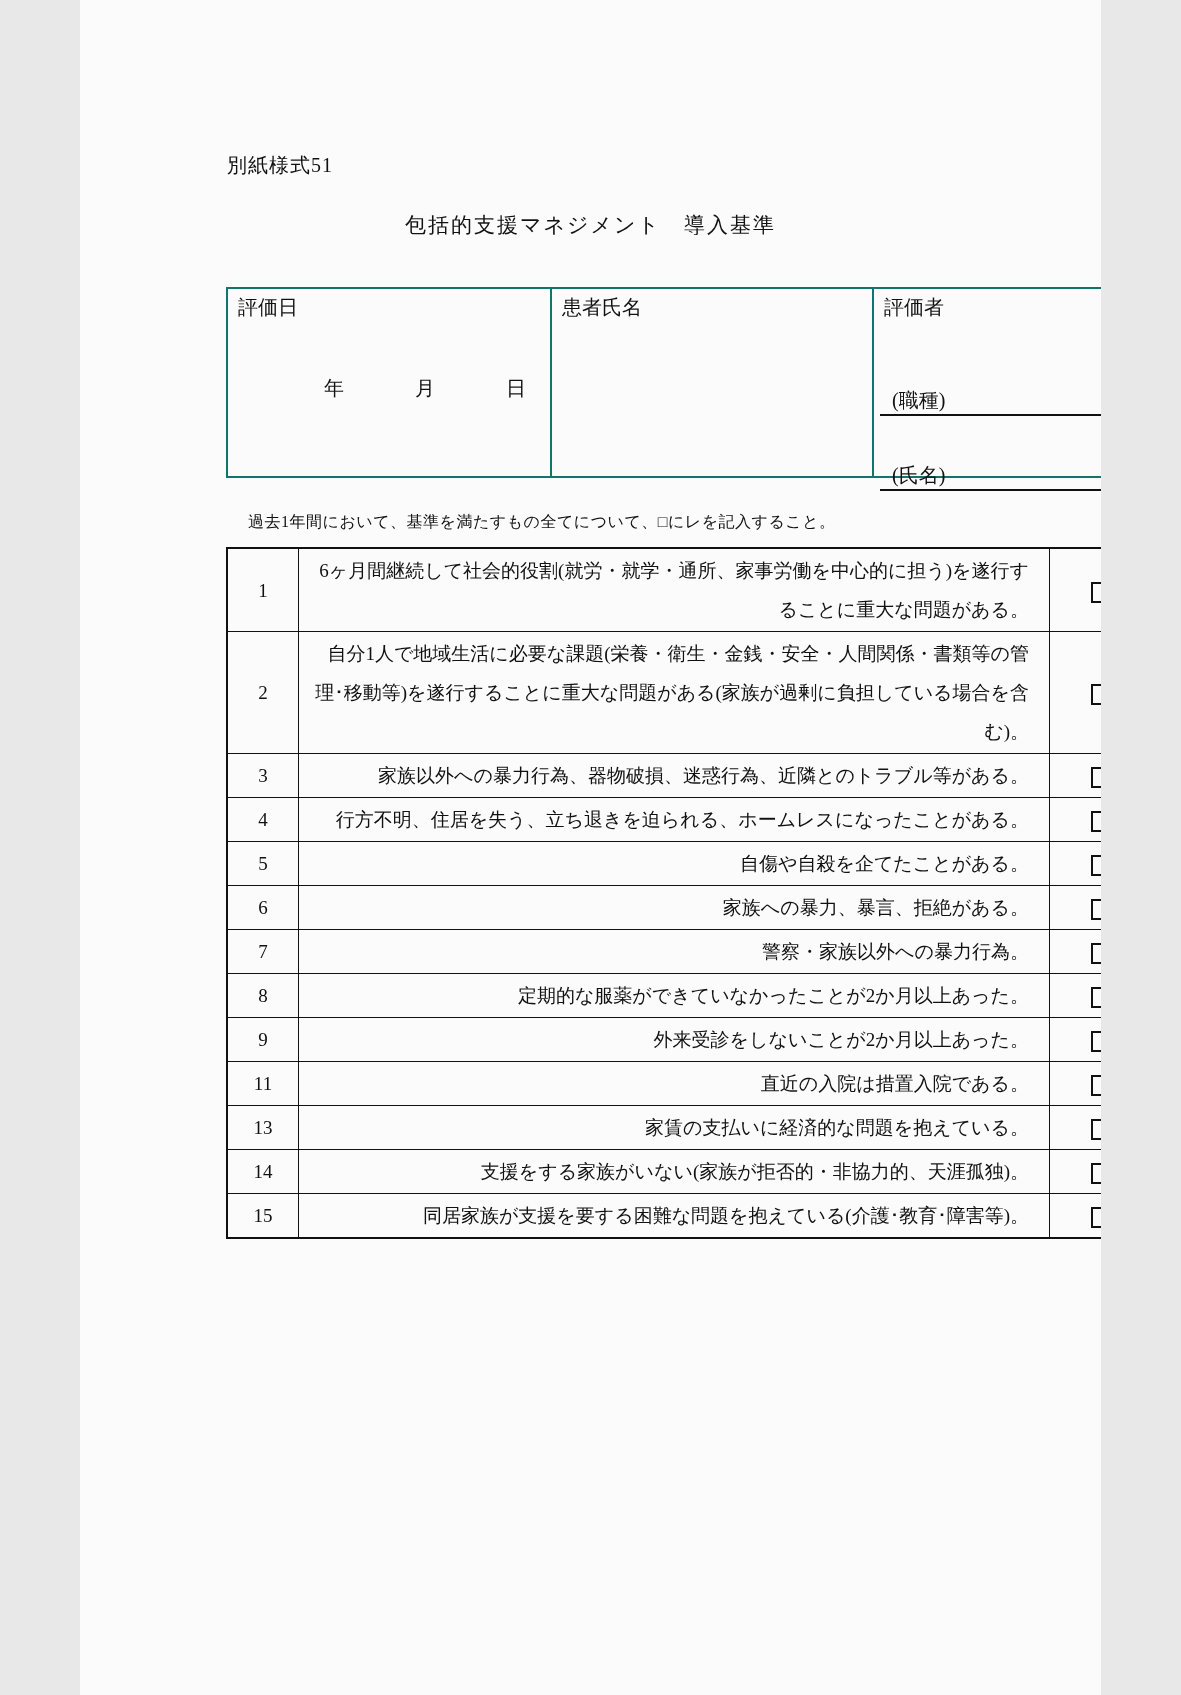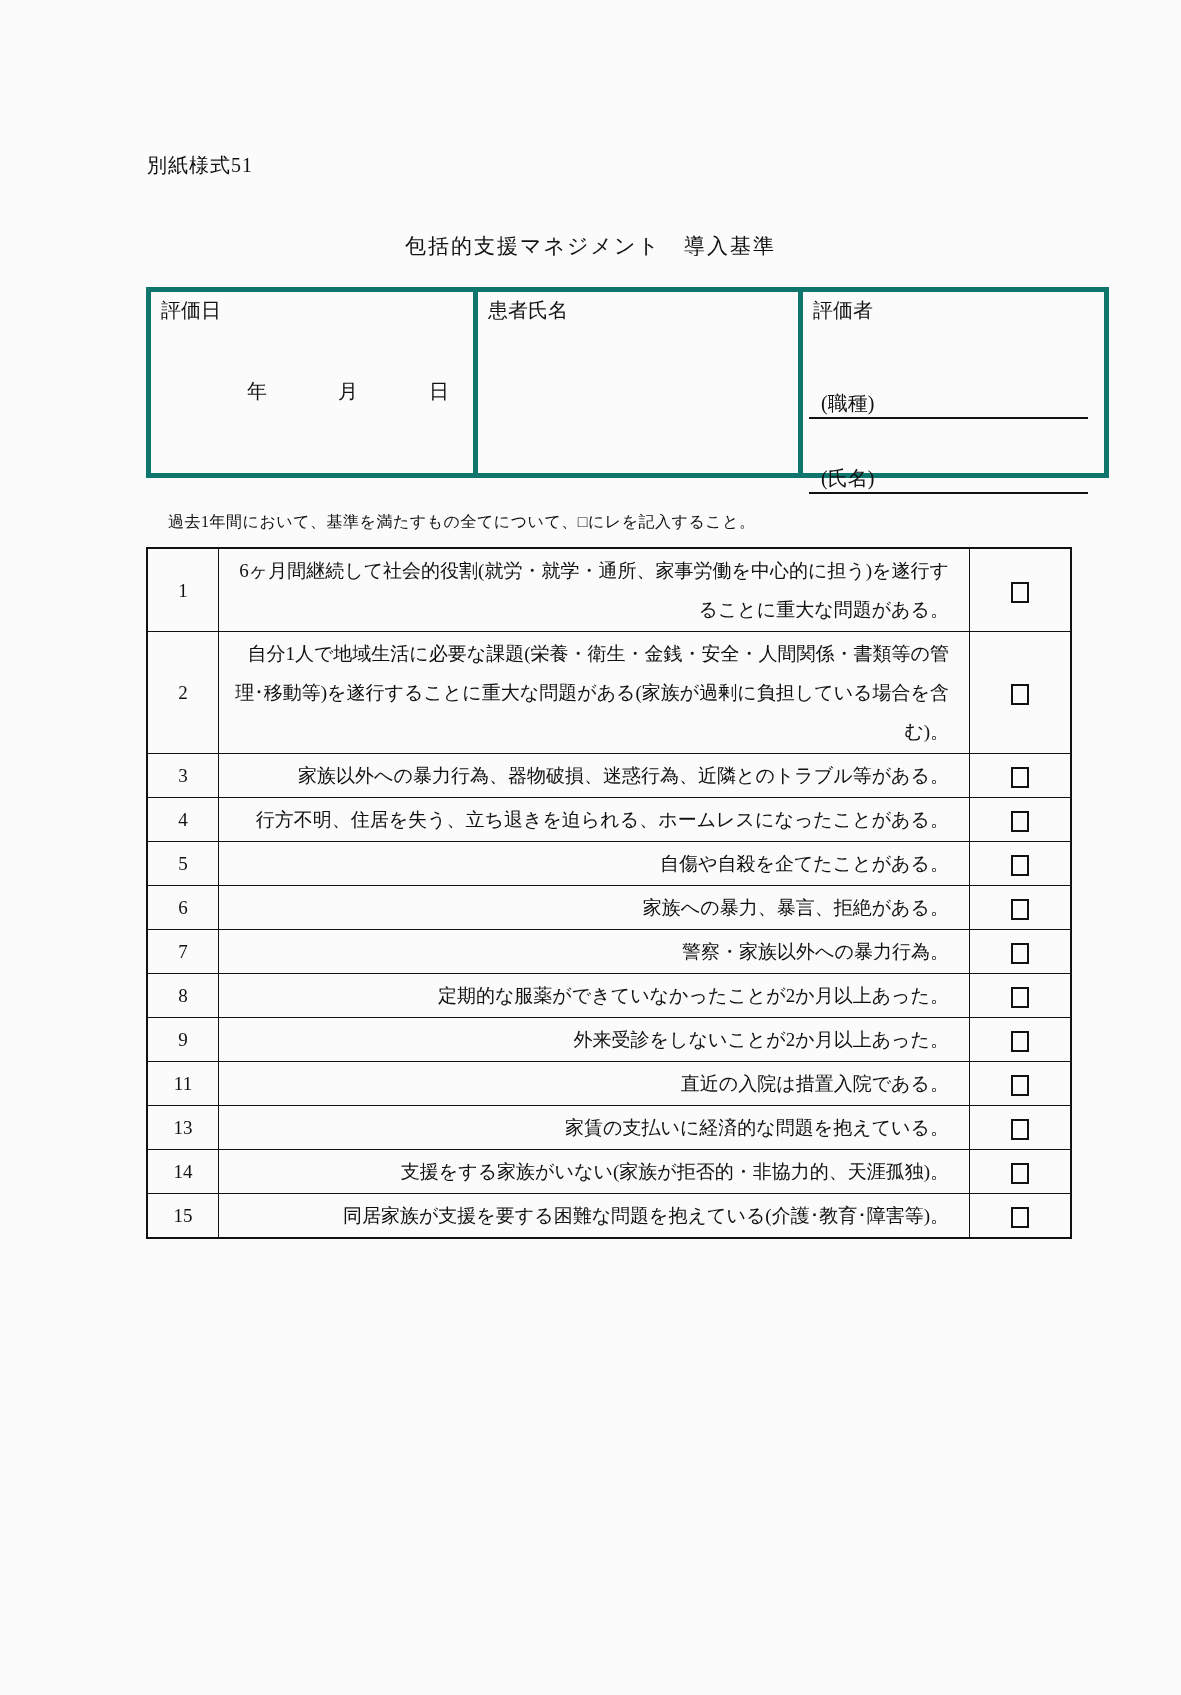--- a/index.html
+++ b/index.html
@@ -3,54 +3,54 @@
 <meta charset="utf-8">
 <style>
   html,body { margin:0; padding:0; }
   body {
     background:#e8e8e8;
     font-family:"Liberation Serif","DejaVu Serif",serif;
     color:#111;
   }
   .page {
     position:relative;
-    width:1181px;
+    width:1021px;
     height:1695px;
     background:#fbfbfb;
     margin:0 auto;
     overflow:hidden;
   }
 
   .form-number {
     position:absolute;
     left:147px; top:152px;
     font-size:20px;
     letter-spacing:1px;
   }
 
   .doc-title {
     position:absolute;
-    left:0; top:232px;
+    left:0; top:211px;
     width:100%;
     text-align:center;
     font-size:21px;
     letter-spacing:2px;
   }
 
   
   table { border-collapse:collapse; table-layout:fixed; }
 
   .header-table {
     position:absolute;
     left:146px; top:287px;
     width:889px;
     height:191px;
   }
   .header-table td {
-    border:5px solid #0f766e;
+    border:2px solid #0f766e;
     vertical-align:top;
     font-size:20px;
     padding:5px 8px 4px 10px;
     position:relative;
   }
   .cell-label { display:block; }
 
   .date-row {
     position:absolute;
     left:96px; top:86px;

